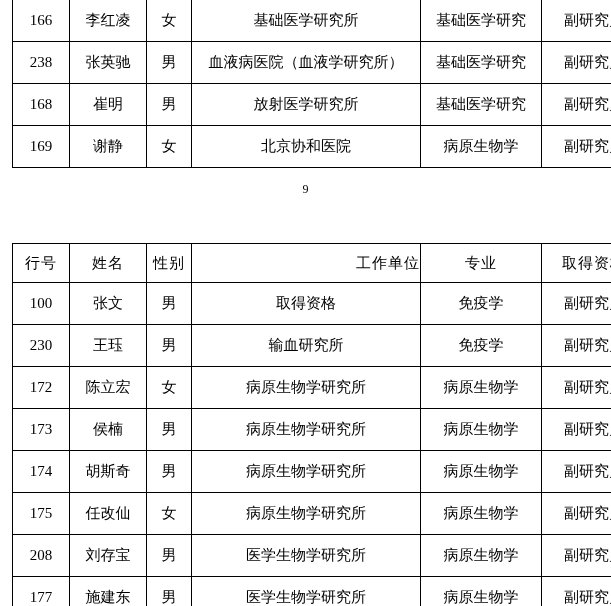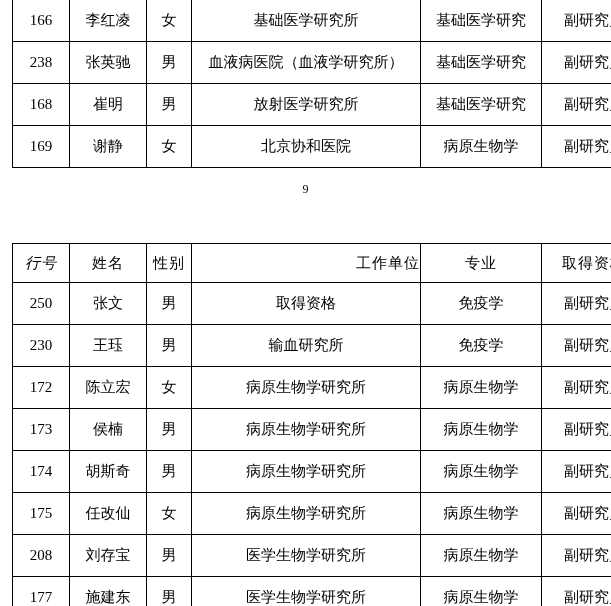--- a/index.html
+++ b/index.html
@@ -81,21 +81,21 @@
   .table-bottom th {
     height: 41px;
   }
   .table-bottom thead th {
     height: 38px;
     font-size: 15px;
     letter-spacing: 1px;
   }
   .hdr-unit { letter-spacing: 4px; }
   .hdr-qual { font-size: 14px; letter-spacing: 0px; }
-  .hdr-no { letter-spacing: 1px; font-style: italic; }
+  .hdr-no { letter-spacing: 1px; }
 </style>
 </head>
 <body>
 
 <div class="page">
 
   <table class="doc-table table-top">
     <tbody>
       <tr>
         <td class="col-no">166</td>
@@ -140,21 +140,21 @@
         <th class="col-no hdr-no">行号</th>
         <th class="col-name">姓名</th>
         <th class="col-sex">性别</th>
         <th class="col-unit hdr-unit" style="text-align:right;">工作单位</th>
         <th class="col-major">专业</th>
         <th class="col-qual hdr-qual">取得资格</th>
       </tr>
     </thead>
     <tbody>
       <tr>
-        <td class="col-no">250</td>
+        <td class="col-no">100</td>
         <td class="col-name">张文</td>
         <td class="col-sex">男</td>
         <td class="col-unit">取得资格</td>
         <td class="col-major">免疫学</td>
         <td class="col-qual">副研究员</td>
       </tr>
       <tr>
         <td class="col-no">230</td>
         <td class="col-name">王珏</td>
         <td class="col-sex">男</td>

